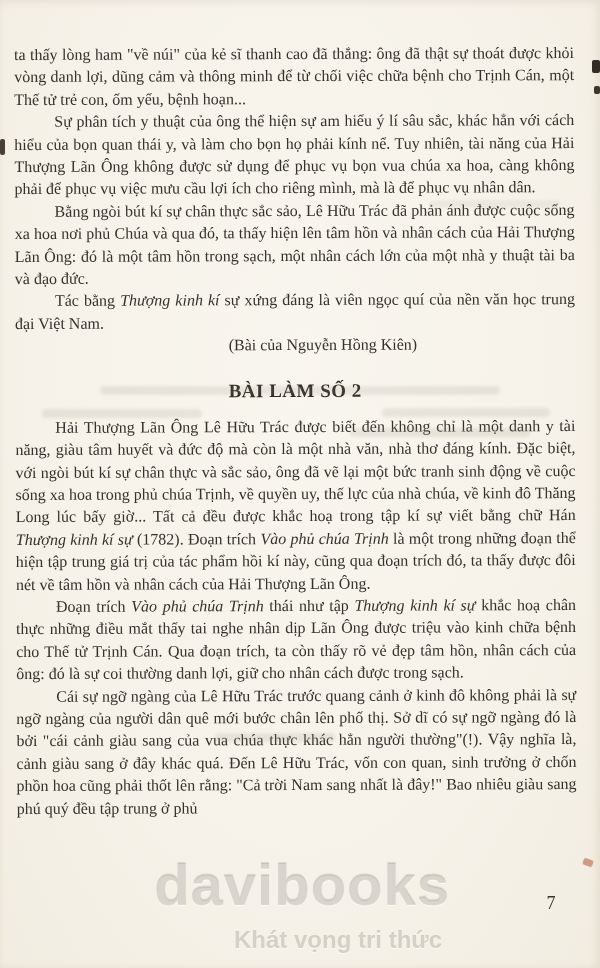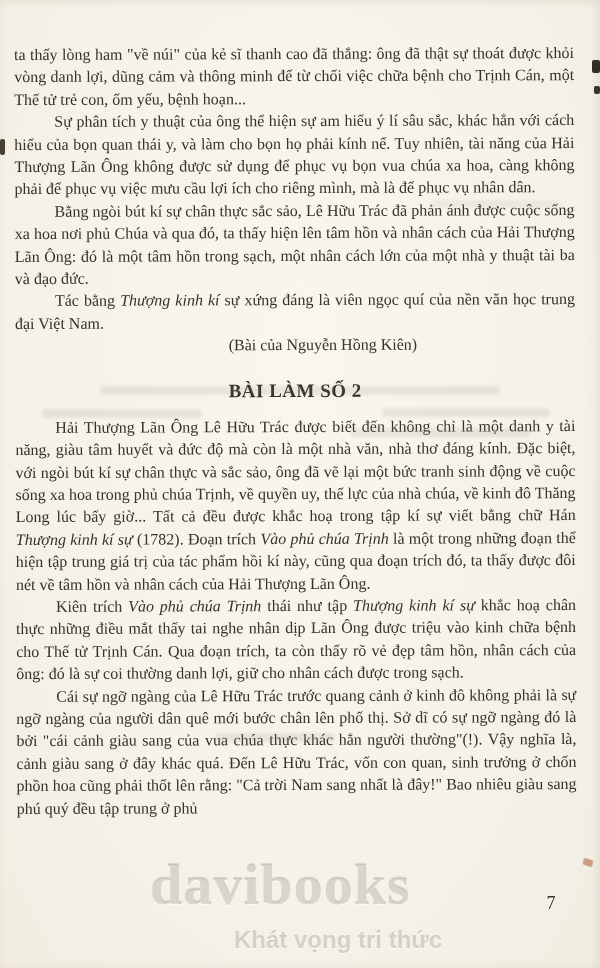--- a/index.html
+++ b/index.html
@@ -26,26 +26,26 @@
   .byline{margin:0;text-align:right;padding-right:158px;}
   .essay-heading{
     margin:22px 0 13px 0;
     text-align:center;
     font-size:19px;line-height:24px;
     font-weight:bold;letter-spacing:0.5px;
     color:#2e2a24;
   }
   .watermark-logo{
     position:absolute;left:150px;top:856px;width:300px;
-    font-family:Liberation Serif, serif;
+    font-family:Liberation Sans, sans-serif;
     font-weight:bold;font-size:58px;line-height:1;
     letter-spacing:1px;
     color:rgba(168,160,146,0.38);
     text-shadow:0 1px 1px rgba(255,255,255,0.75), 0 -1px 1px rgba(140,130,112,0.25);
-    text-align:left;
+    text-align:right;
     pointer-events:none;
   }
   .watermark-tagline{
     position:absolute;left:228px;top:928px;width:220px;
     font-family:"Liberation Sans","DejaVu Sans",sans-serif;
     font-weight:bold;font-size:24px;line-height:1;
     color:rgba(175,167,152,0.5);
     text-shadow:0 1px 1px rgba(255,255,255,0.7);
     text-align:center;
     pointer-events:none;
@@ -80,21 +80,21 @@
     <div id="paras-before">
         <p class="para"><span>ta thấy lòng ham "về núi" của kẻ sĩ thanh cao đã thắng: ông đã thật sự thoát được khỏi vòng danh lợi, dũng cảm và thông minh để từ chối việc chữa bệnh cho Trịnh Cán, một Thế tử trẻ con, ốm yếu, bệnh hoạn...</span></p>
         <p class="para indent"><span>Sự phân tích y thuật của ông thể hiện sự am hiểu ý lí sâu sắc, khác hẳn với cách hiểu của bọn quan thái y, và làm cho bọn họ phải kính nể. Tuy nhiên, tài năng của Hải Thượng Lãn Ông không được sử dụng để phục vụ bọn vua chúa xa hoa, càng không phải để phục vụ việc mưu cầu lợi ích cho riêng mình, mà là để phục vụ nhân dân.</span></p>
         <p class="para indent"><span>Bằng ngòi bút kí sự chân thực sắc sảo, Lê Hữu Trác đã phản ánh được cuộc sống xa hoa nơi phủ Chúa và qua đó, ta thấy hiện lên tâm hồn và nhân cách của Hải Thượng Lãn Ông: đó là một tâm hồn trong sạch, một nhân cách lớn của một nhà y thuật tài ba và đạo đức.</span></p>
         <p class="para indent"><span>Tác bằng </span><i>Thượng kinh kí</i><span> sự xứng đáng là viên ngọc quí của nền văn học trung đại Việt Nam.</span></p>
       </div>
     <p class="byline">(Bài của Nguyễn Hồng Kiên)</p>
     <h2 class="essay-heading">BÀI LÀM SỐ 2</h2>
     <div id="paras-after">
         <p class="para indent"><span>Hải Thượng Lãn Ông Lê Hữu Trác được biết đến không chỉ là một danh y tài năng, giàu tâm huyết và đức độ mà còn là một nhà văn, nhà thơ đáng kính. Đặc biệt, với ngòi bút kí sự chân thực và sắc sảo, ông đã vẽ lại một bức tranh sinh động về cuộc sống xa hoa trong phủ chúa Trịnh, về quyền uy, thế lực của nhà chúa, về kinh đô Thăng Long lúc bấy giờ... Tất cả đều được khắc hoạ trong tập kí sự viết bằng chữ Hán </span><i>Thượng kinh kí sự</i><span> (1782). Đoạn trích </span><i>Vào phủ chúa Trịnh</i><span> là một trong những đoạn thể hiện tập trung giá trị của tác phẩm hồi kí này, cũng qua đoạn trích đó, ta thấy được đôi nét về tâm hồn và nhân cách của Hải Thượng Lãn Ông.</span></p>
-        <p class="para indent"><span>Kiên trích </span><i>Vào phủ chúa Trịnh</i><span> thái như tập </span><i>Thượng kinh kí sự</i><span> khắc hoạ chân thực những điều mắt thấy tai nghe nhân dịp Lãn Ông được triệu vào kinh chữa bệnh cho Thế tử Trịnh Cán. Qua đoạn trích, ta còn thấy rõ vẻ đẹp tâm hồn, nhân cách của ông: đó là sự coi thường danh lợi, giữ cho nhân cách được trong sạch.</span></p>
+        <p class="para indent"><span>Đoạn trích </span><i>Vào phủ chúa Trịnh</i><span> thái như tập </span><i>Thượng kinh kí sự</i><span> khắc hoạ chân thực những điều mắt thấy tai nghe nhân dịp Lãn Ông được triệu vào kinh chữa bệnh cho Thế tử Trịnh Cán. Qua đoạn trích, ta còn thấy rõ vẻ đẹp tâm hồn, nhân cách của ông: đó là sự coi thường danh lợi, giữ cho nhân cách được trong sạch.</span></p>
         <p class="para indent"><span>Cái sự ngỡ ngàng của Lê Hữu Trác trước quang cảnh ở kinh đô không phải là sự ngỡ ngàng của người dân quê mới bước chân lên phố thị. Sở dĩ có sự ngỡ ngàng đó là bởi "cái cảnh giàu sang của vua chúa thực khác hẳn người thường"(!). Vậy nghĩa là, cảnh giàu sang ở đây khác quá. Đến Lê Hữu Trác, vốn con quan, sinh trưởng ở chốn phồn hoa cũng phải thốt lên rằng: "Cả trời Nam sang nhất là đây!" Bao nhiêu giàu sang phú quý đều tập trung ở phủ</span></p>
       </div>
   </div>
 
   <div class="watermark-logo">davibooks</div>
   <div class="watermark-tagline">Khát vọng tri thức</div>
   <div class="page-number">7</div>
 
   <div class="ghost" id="g1"></div>
   <div class="ghost" id="g2"></div>

